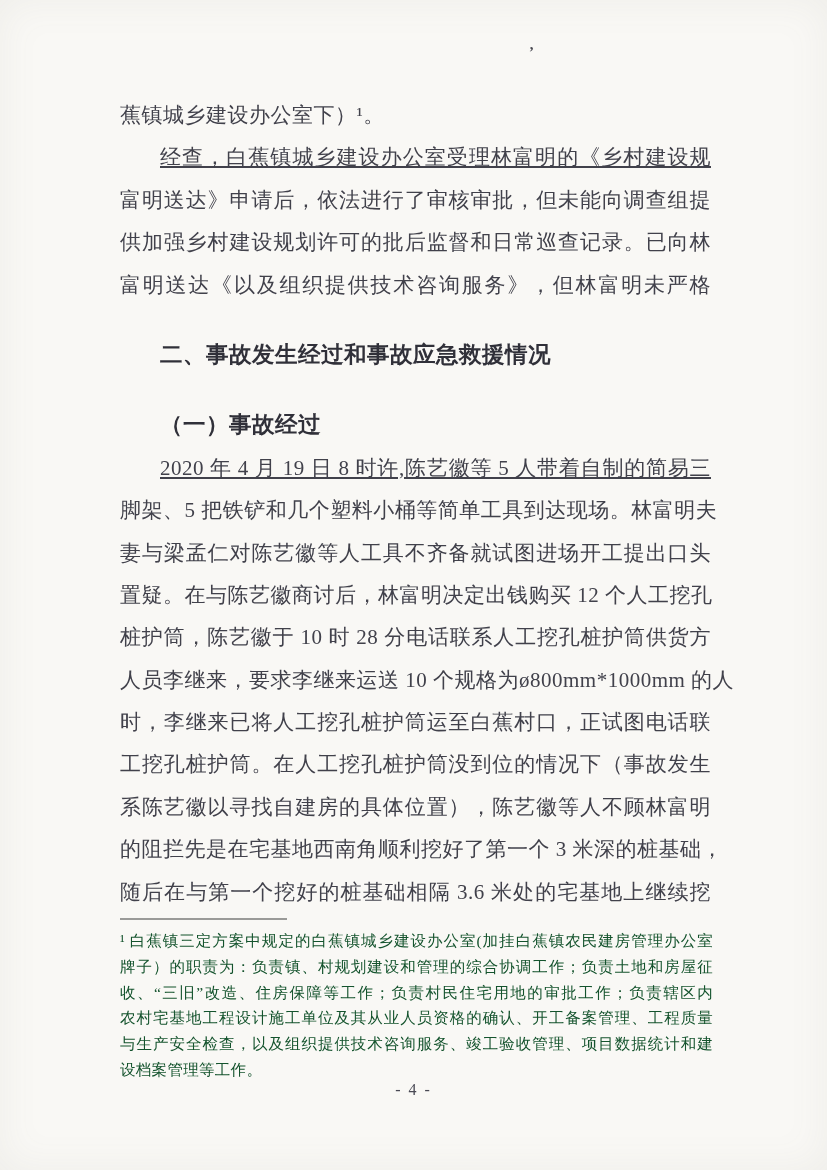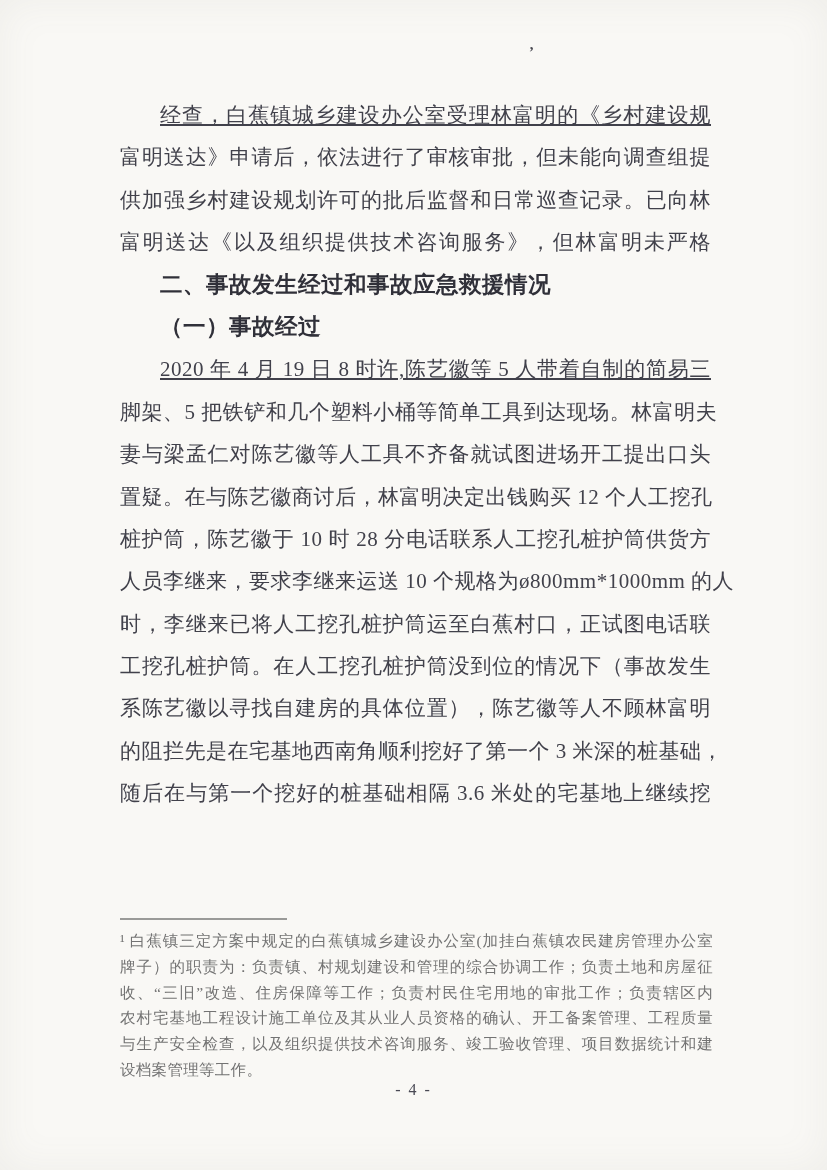--- a/index.html
+++ b/index.html
@@ -43,40 +43,41 @@
   }
   .line.s-fill        { text-align: justify; text-align-last: justify; }
   .line.s-indent-fill { text-indent: 40px; text-align: justify; text-align-last: justify; text-decoration: underline; }
   .line.s-plain       { text-align: left; }
   .line.s-heading {
     text-indent: 40px;
     font-weight: 700;
     font-size: 22.5px;
     color: #303039;
     font-family: "Liberation Sans", "DejaVu Sans", sans-serif;
+    margin-top: 28px;
   }
   .footnote-divider {
     position: absolute;
     left: 120px;
     top: 918px;
     width: 167px;
     height: 2px;
     background: #9a9a98;
   }
   .footnote {
     position: absolute;
     left: 120px;
     top: 928px;
     width: 593px;
   }
   .footnote .line {
     height: 25.8px;
     line-height: 25.8px;
     font-size: 15.5px;
-    color: #737373;
+    color: #14532d;
     white-space: nowrap;
     letter-spacing: 0.3px;
   }
   .page-number {
     position: absolute;
     left: 0;
     top: 1081px;
     width: 100%;
     text-align: center;
     font-size: 16px;
@@ -85,20 +86,21 @@
   }
 </style>
 </head>
 <body>
 
 <div class="page">
 
   <span class="stray-mark">’</span>
 
   <main class="main-text">
+      <div class="line s-plain">蕉镇城乡建设办公室下）¹。</div>
       <div class="line s-indent-fill">经查，白蕉镇城乡建设办公室受理林富明的《乡村建设规</div>
       <div class="line s-fill">富明送达》申请后，依法进行了审核审批，但未能向调查组提</div>
       <div class="line s-fill">供加强乡村建设规划许可的批后监督和日常巡查记录。已向林</div>
       <div class="line s-fill">富明送达《以及组织提供技术咨询服务》，但林富明未严格</div>
       <div class="line s-heading">二、事故发生经过和事故应急救援情况</div>
       <div class="line s-heading">（一）事故经过</div>
       <div class="line s-indent-fill">2020 年 4 月 19 日 8 时许,陈艺徽等 5 人带着自制的简易三</div>
       <div class="line s-fill">脚架、5 把铁铲和几个塑料小桶等简单工具到达现场。林富明夫</div>
       <div class="line s-fill">妻与梁孟仁对陈艺徽等人工具不齐备就试图进场开工提出口头</div>
       <div class="line s-fill">置疑。在与陈艺徽商讨后，林富明决定出钱购买 12 个人工挖孔</div>

